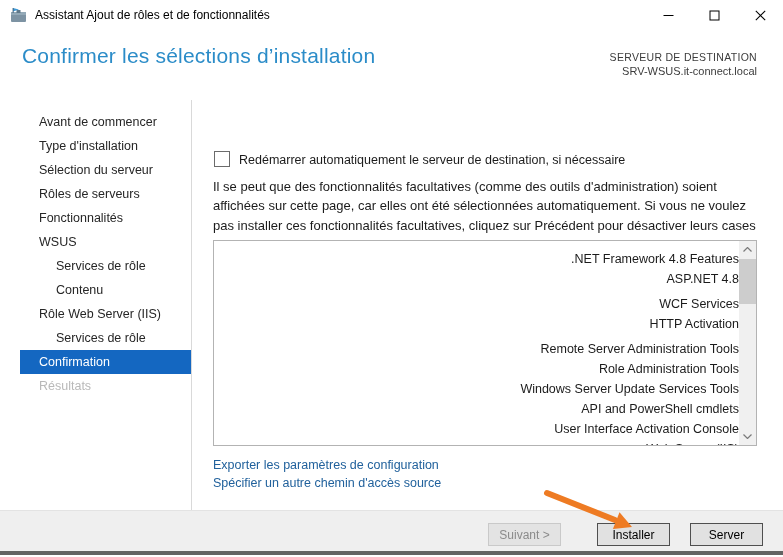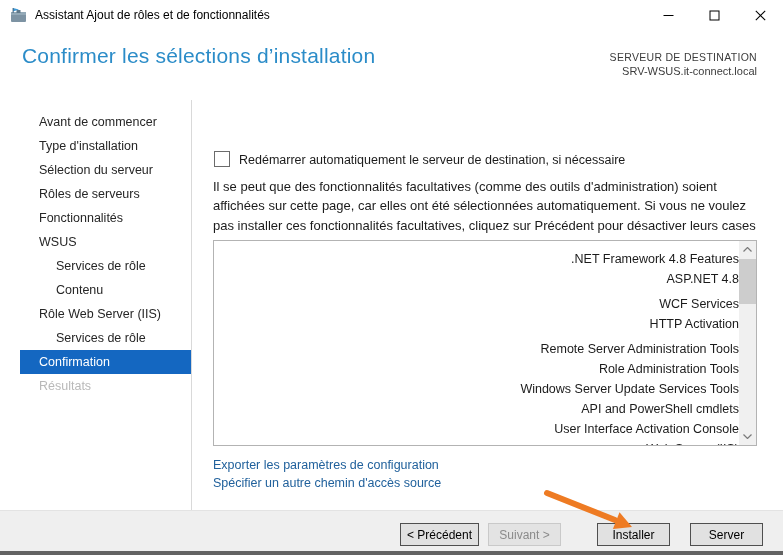--- a/index.html
+++ b/index.html
@@ -149,21 +149,20 @@
     </div>
 
     <div class="links">
         <a class="cmd-link" href="#">Exporter les paramètres de configuration</a>
         <a class="cmd-link" href="#">Spécifier un autre chemin d'accès source</a>
       </div>
   </div>
 
   <div class="footer">
     <div class="footer-buttons">
-        <button class="btn" style="margin-left: 0px;">&lt; Précédent</button>
         <button class="btn disabled" disabled="" style="margin-left: 9px;">Suivant &gt;</button>
         <button class="btn" style="margin-left: 36px;">Installer</button>
         <button class="btn" style="margin-left: 20px;">Server</button>
       </div>
   </div>
   <div class="bottom-edge"></div>
 
   <svg class="arrow-svg" viewBox="0 0 115 52">
     <line x1="12" y1="10" x2="80" y2="37" stroke-width="6" stroke-linecap="round"></line>
     <polygon points="97,44 77.9,46.1 84.5,29.3"></polygon>

